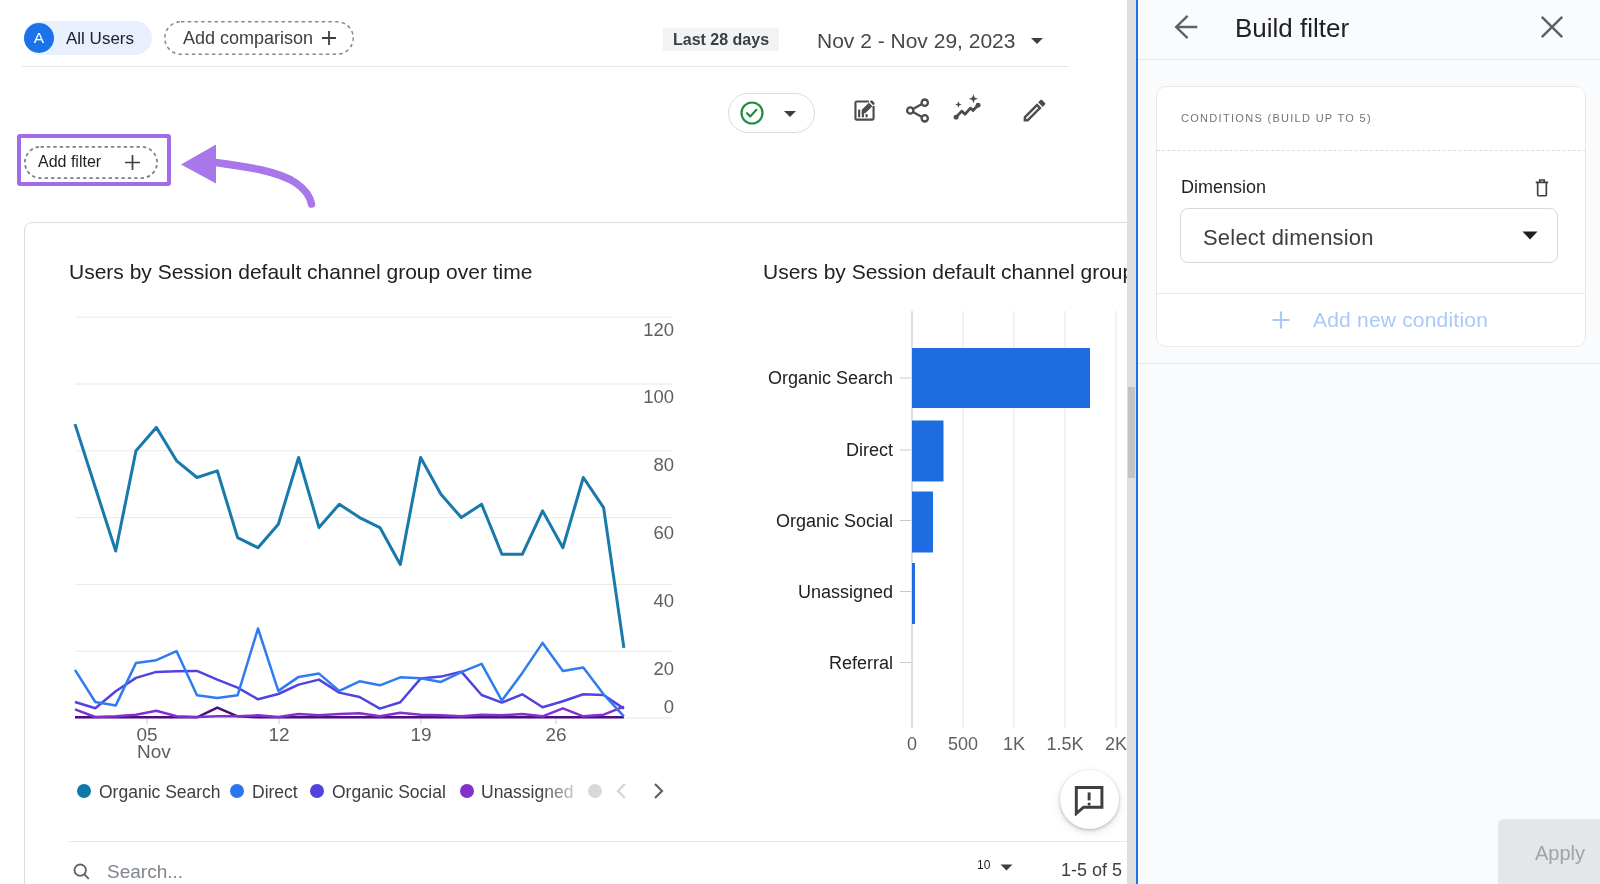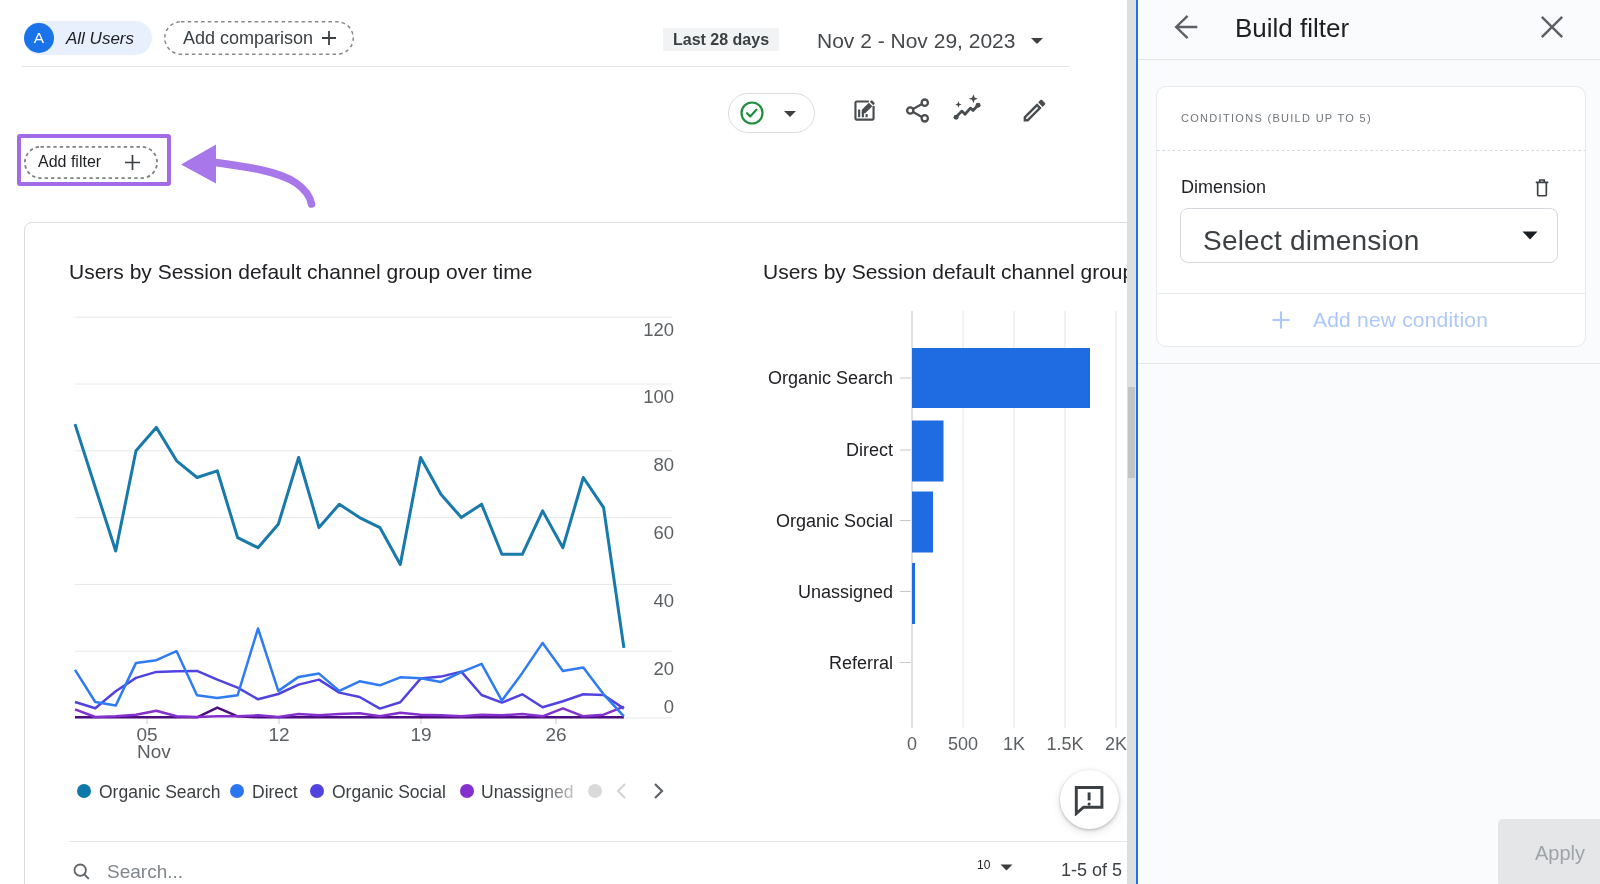--- a/index.html
+++ b/index.html
@@ -4,21 +4,21 @@
 <style>
 html,body{margin:0;padding:0;width:1600px;height:884px;overflow:hidden;background:#fff;
   font-family:"Liberation Sans",sans-serif;}
 *{box-sizing:border-box;}
 .abs{position:absolute;}
 #page{position:relative;width:1600px;height:884px;background:#fff;}
 
 #pillAll{left:24px;top:21px;width:128px;height:34px;border-radius:17px;background:#e8f0fe;}
 #avatarA{left:24px;top:23px;width:30px;height:30px;border-radius:50%;background:#1a73e8;color:#fff;
   font-size:15.5px;display:flex;align-items:center;justify-content:center;font-weight:400;}
-#txtAllUsers{left:66px;top:29px;font-size:17px;color:#202124;font-style:italic;}
+#txtAllUsers{left:66px;top:29px;font-size:17px;color:#202124;}
 #txtComp{left:183px;top:28px;font-size:18px;color:#3c4043;}
 #hdrDivider{left:22px;top:66px;width:1047px;height:1px;background:#e3e5e8;}
 #last28{left:663px;top:28px;width:116px;height:23px;background:#f1f3f4;display:flex;align-items:center;justify-content:center;font-size:16px;font-weight:700;color:#3c4043;}
 #dateRange{left:817px;top:29px;font-size:21px;color:#45484b;}
 
 #mainTitle{left:24px;top:93px;font-size:31px;color:#1f2023;letter-spacing:0.45px;white-space:nowrap;}
 #badge{left:728px;top:93px;width:87px;height:40px;border-radius:20px;border:1px solid #dadce0;background:#fff;}
 
 #pbox{left:17px;top:134px;width:154px;height:52px;border:4px solid #a26ce6;border-radius:3px;}
 #txtAddFilter{left:38px;top:153px;font-size:16px;color:#1f2023;}
@@ -41,21 +41,21 @@
 #sbTrack{left:1127px;top:0;width:8.5px;height:884px;background:#dcdee0;}
 #sbThumb{left:1127.5px;top:387px;width:7.5px;height:91px;background:#c1c3c5;}
 #blueLine{left:1135.5px;top:0;width:3px;height:884px;background:#1a73e8;}
 #panel{left:1138px;top:0;width:462px;height:884px;background:#fafbfc;}
 #panelHdrDiv{left:1138px;top:59px;width:462px;height:1px;background:#e3e5e8;}
 #txtBuildFilter{left:1235px;top:13px;font-size:26px;color:#1f2023;text-align:right;}
 #pcard{left:1156px;top:86px;width:430px;height:261px;background:#fff;border:1px solid #e7e9ec;border-radius:10px;}
 #txtCond{left:1181px;top:112px;font-size:11px;color:#70757a;letter-spacing:1.3px;}
 #txtDim{left:1181px;top:177px;font-size:18px;color:#1f2023;}
 #selBox{left:1180px;top:208px;width:378px;height:55px;border:1px solid #d5d9dd;border-radius:8px;background:#fff;}
-#txtSelDim{left:1203px;top:225px;font-size:28px;letter-spacing:0.2px;color:#3c4043;}
+#txtSelDim{left:1203px;top:225px;font-size:22px;letter-spacing:0.2px;color:#3c4043;}
 #pcardDiv2{left:1157px;top:293px;width:428px;height:1px;background:#e7e9ec;}
 #addNew{left:1313px;top:308px;font-size:21px;color:#abc8f9;letter-spacing:0.2px;}
 #panelDiv3{left:1138px;top:363px;width:462px;height:1px;background:#e5e7ea;}
 #applyBtn{left:1454px;top:819px;width:124px;height:68px;background:#e5e6e8;border-radius:5px;display:flex;align-items:center;justify-content:center;font-size:20px;color:#a0a3a8;margin-left:44px;}
 </style>
 </head>
 <body>
 <div id="page">
 
   <div class="abs" id="pillAll"></div>

